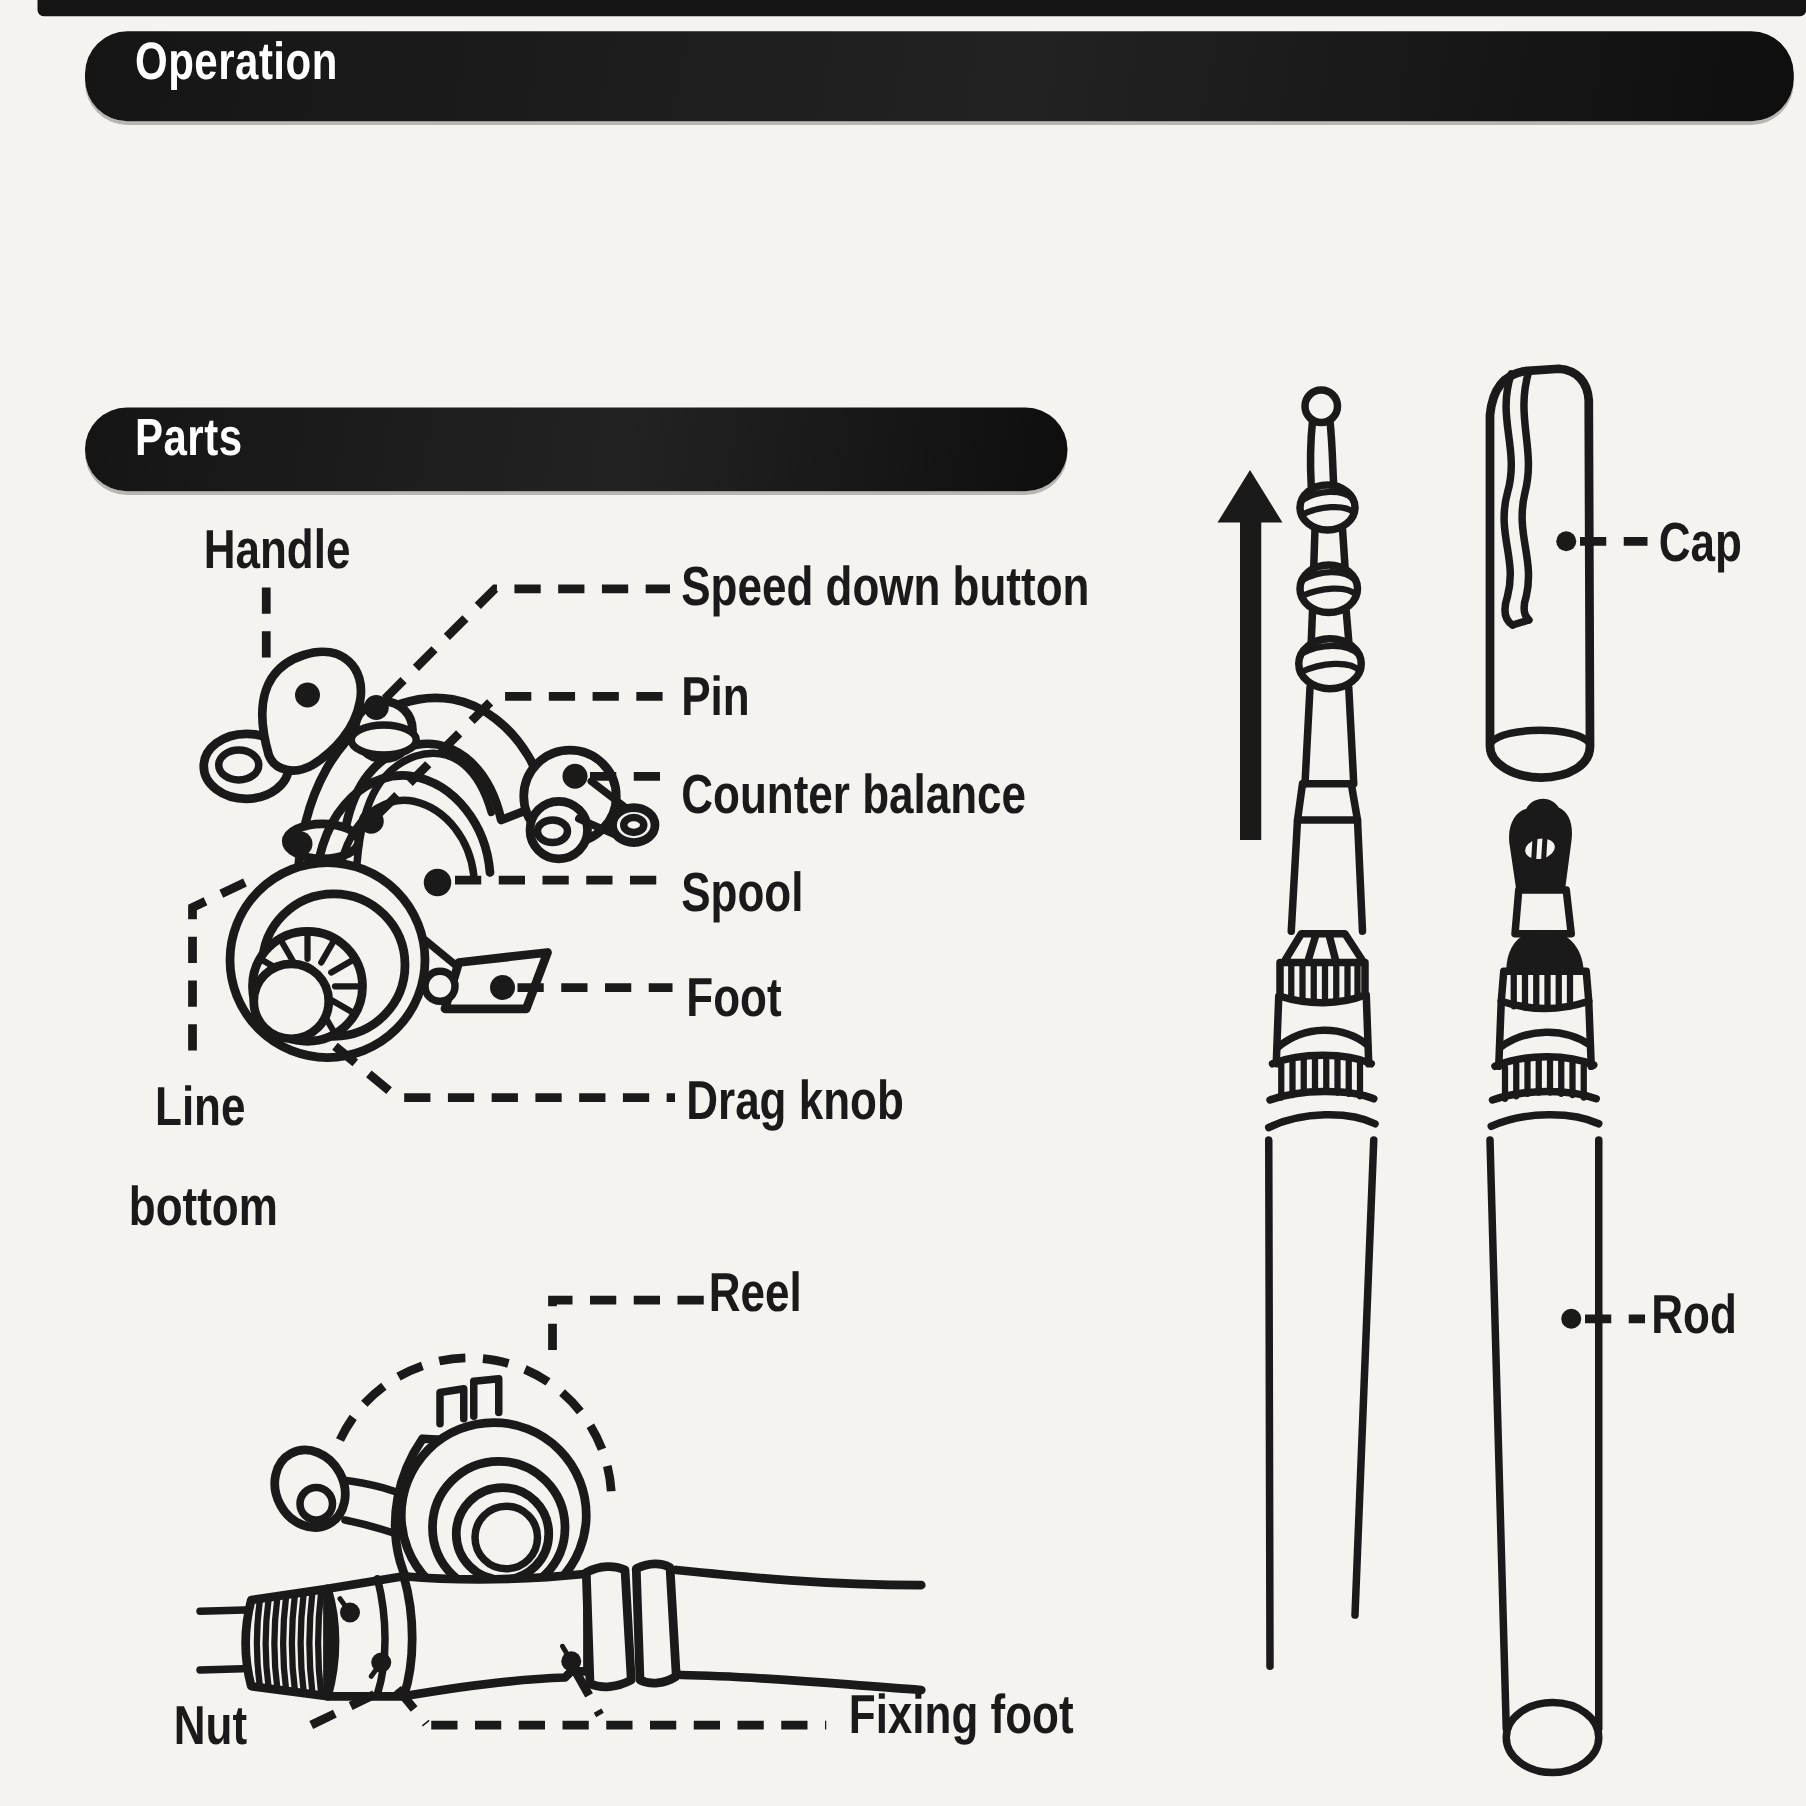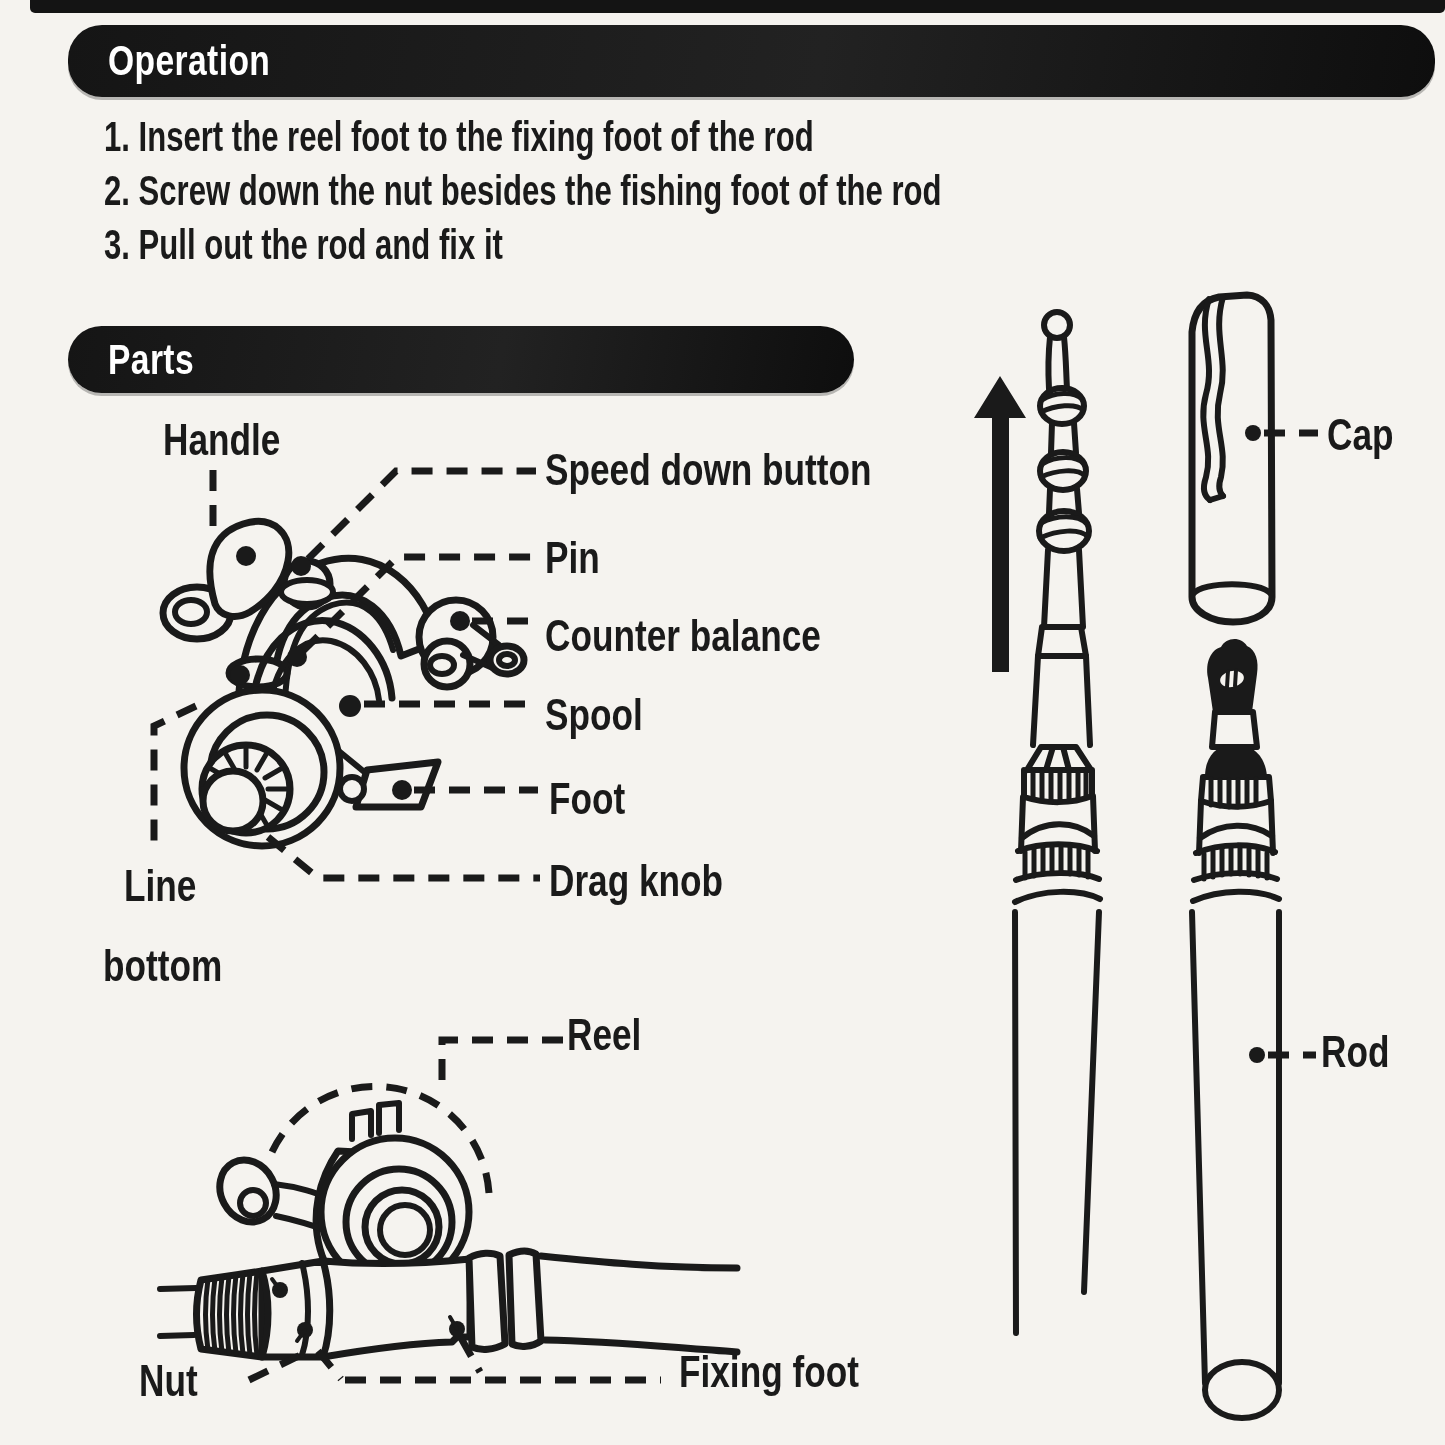--- a/index.html
+++ b/index.html
@@ -8,21 +8,21 @@
     background:#f5f3ef;
     font-family:"Liberation Sans", sans-serif;
     color:#1a1a1a;
   }
   .top-strip{
     position:absolute; left:30px; top:0; width:1415px; height:13px;
     background:#141414; border-radius:0 0 5px 5px;
   }
   .bar{
     position:absolute; background:linear-gradient(100deg,#151515,#222 55%,#0e0e0e);
-    border-radius:34px; display:flex; align-items:center;
+    border-radius:34px; display:flex; align-items:flex-start;
     box-shadow:0 3px 0 rgba(0,0,0,.25);
   }
   .bar-operation{ left:68px; top:25px; width:1367px; height:72px; }
   .bar-parts{ left:68px; top:326px; width:786px; height:67px; }
   .bar-text{
     color:#fff; font-weight:700; font-size:42px; padding-left:50px;
     transform:scaleX(.8); transform-origin:left center; white-space:nowrap;
     letter-spacing:.5px;
   }
   .steps{ position:absolute; left:104px; top:110px; }
@@ -50,25 +50,20 @@
 <body>
 
 <div class="page">
 
   <div class="top-strip"></div>
 
   <div class="bar bar-operation">
     <span class="bar-text">Operation</span>
   </div>
 
-  <div class="steps">
-    <div class="step">1. Insert the reel foot to the fixing foot of the rod</div>
-    <div class="step">2. Screw down the nut besides the fishing foot of the rod</div>
-    <div class="step">3. Pull out the rod and fix it</div>
-  </div>
 
   <div class="bar bar-parts">
     <span class="bar-text">Parts</span>
   </div>
 
   <svg class="art" viewBox="0 0 1445 1445" aria-hidden="true">
 
     <g>
 
       <path class="sf" d="M238 708 C240 636 270 581 321 563 C379 543 426 589 437 642 L401 656 C391 612 360 586 325 598 C286 612 273 652 273 702 Z"></path>

